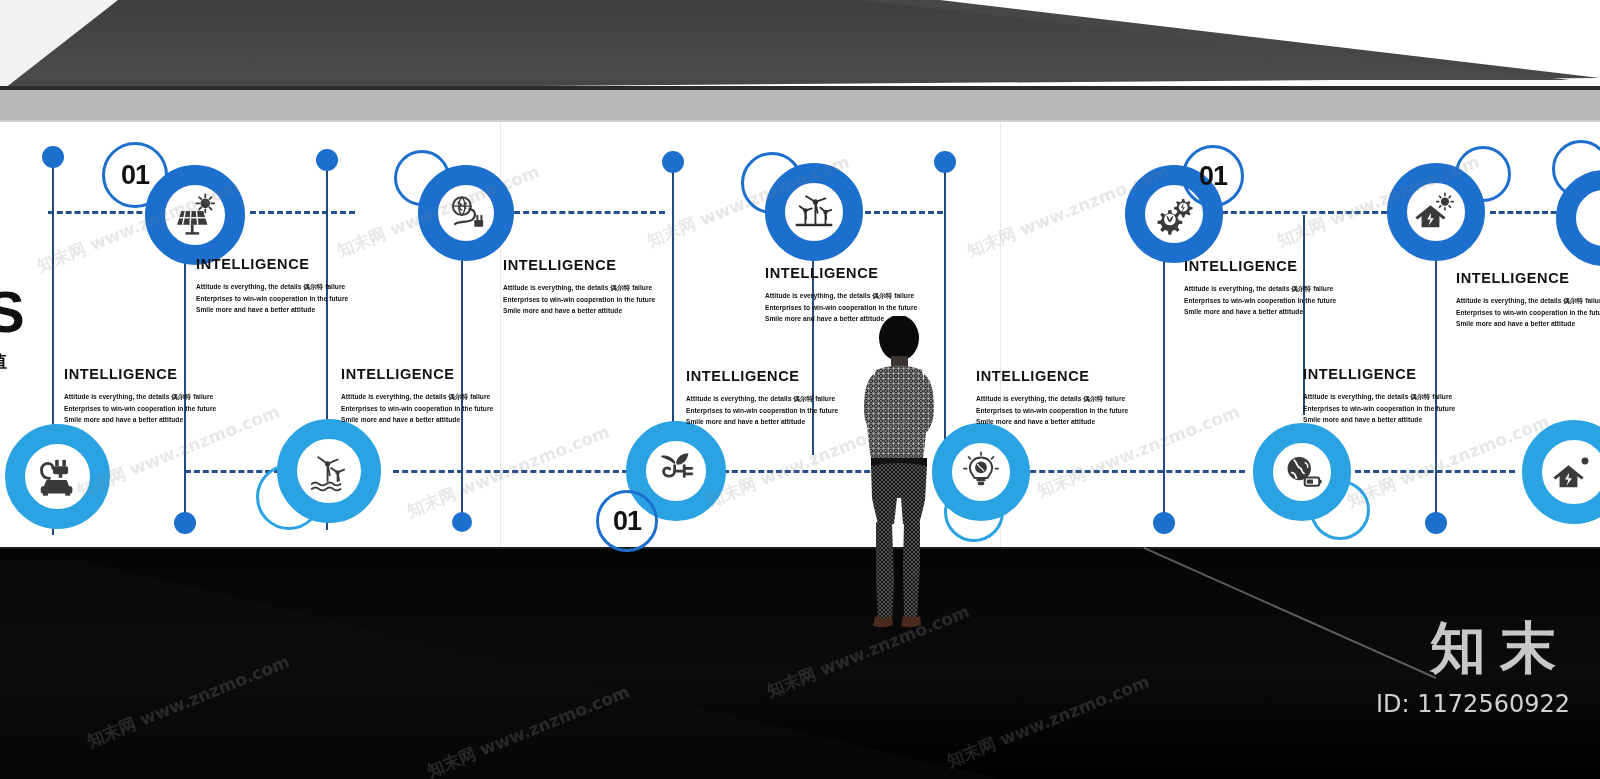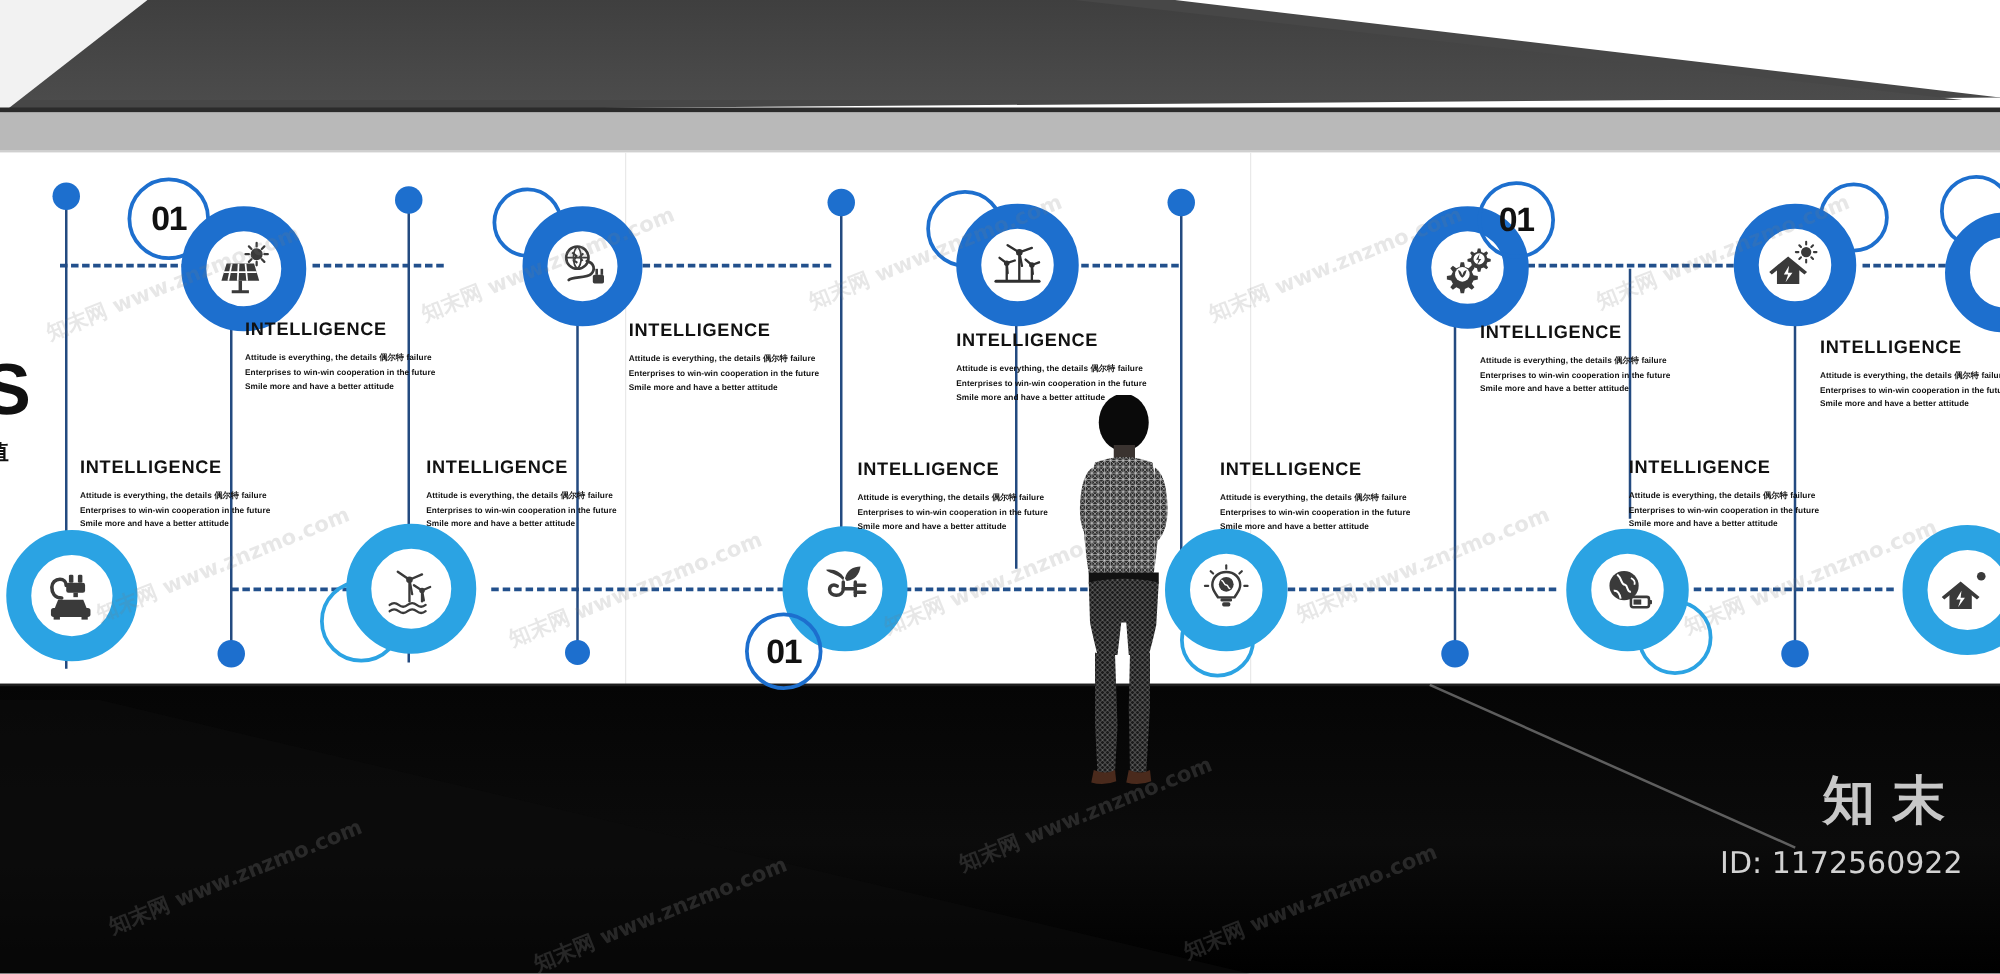--- a/index.html
+++ b/index.html
@@ -75,22 +75,22 @@
   
   .person{position:absolute;left:846px;top:316px;width:104px;height:322px;}
 
   
   .wm{position:absolute;color:rgba(120,120,120,.18);font-size:17px;font-weight:700;
       transform:rotate(-22deg);white-space:nowrap;pointer-events:none;
       font-family:"DejaVu Sans",sans-serif;}
   .wm-dark{color:rgba(255,255,255,.13);}
 
   .brand{position:absolute;right:30px;top:620px;text-align:right;pointer-events:none;}
-  .brand .zm{font-size:42px;font-weight:700;color:#c8c8c8;letter-spacing:14px;
-             font-family:Liberation Serif, serif;line-height:1;}
+  .brand .zm{font-size:56px;font-weight:700;color:#c8c8c8;letter-spacing:14px;
+             font-family:Liberation Sans, sans-serif;line-height:1;}
   .brand .idtext{margin-top:14px;font-size:24px;color:#d2d2d2;font-weight:400;
              font-family:"DejaVu Sans",sans-serif;}
   .brand-slash{position:absolute;right:150px;top:612px;width:320px;height:2px;
              background:rgba(200,200,200,.45);transform:rotate(24deg);}
 </style>
 </head>
 <body>
 
 <div id="scene">
 

